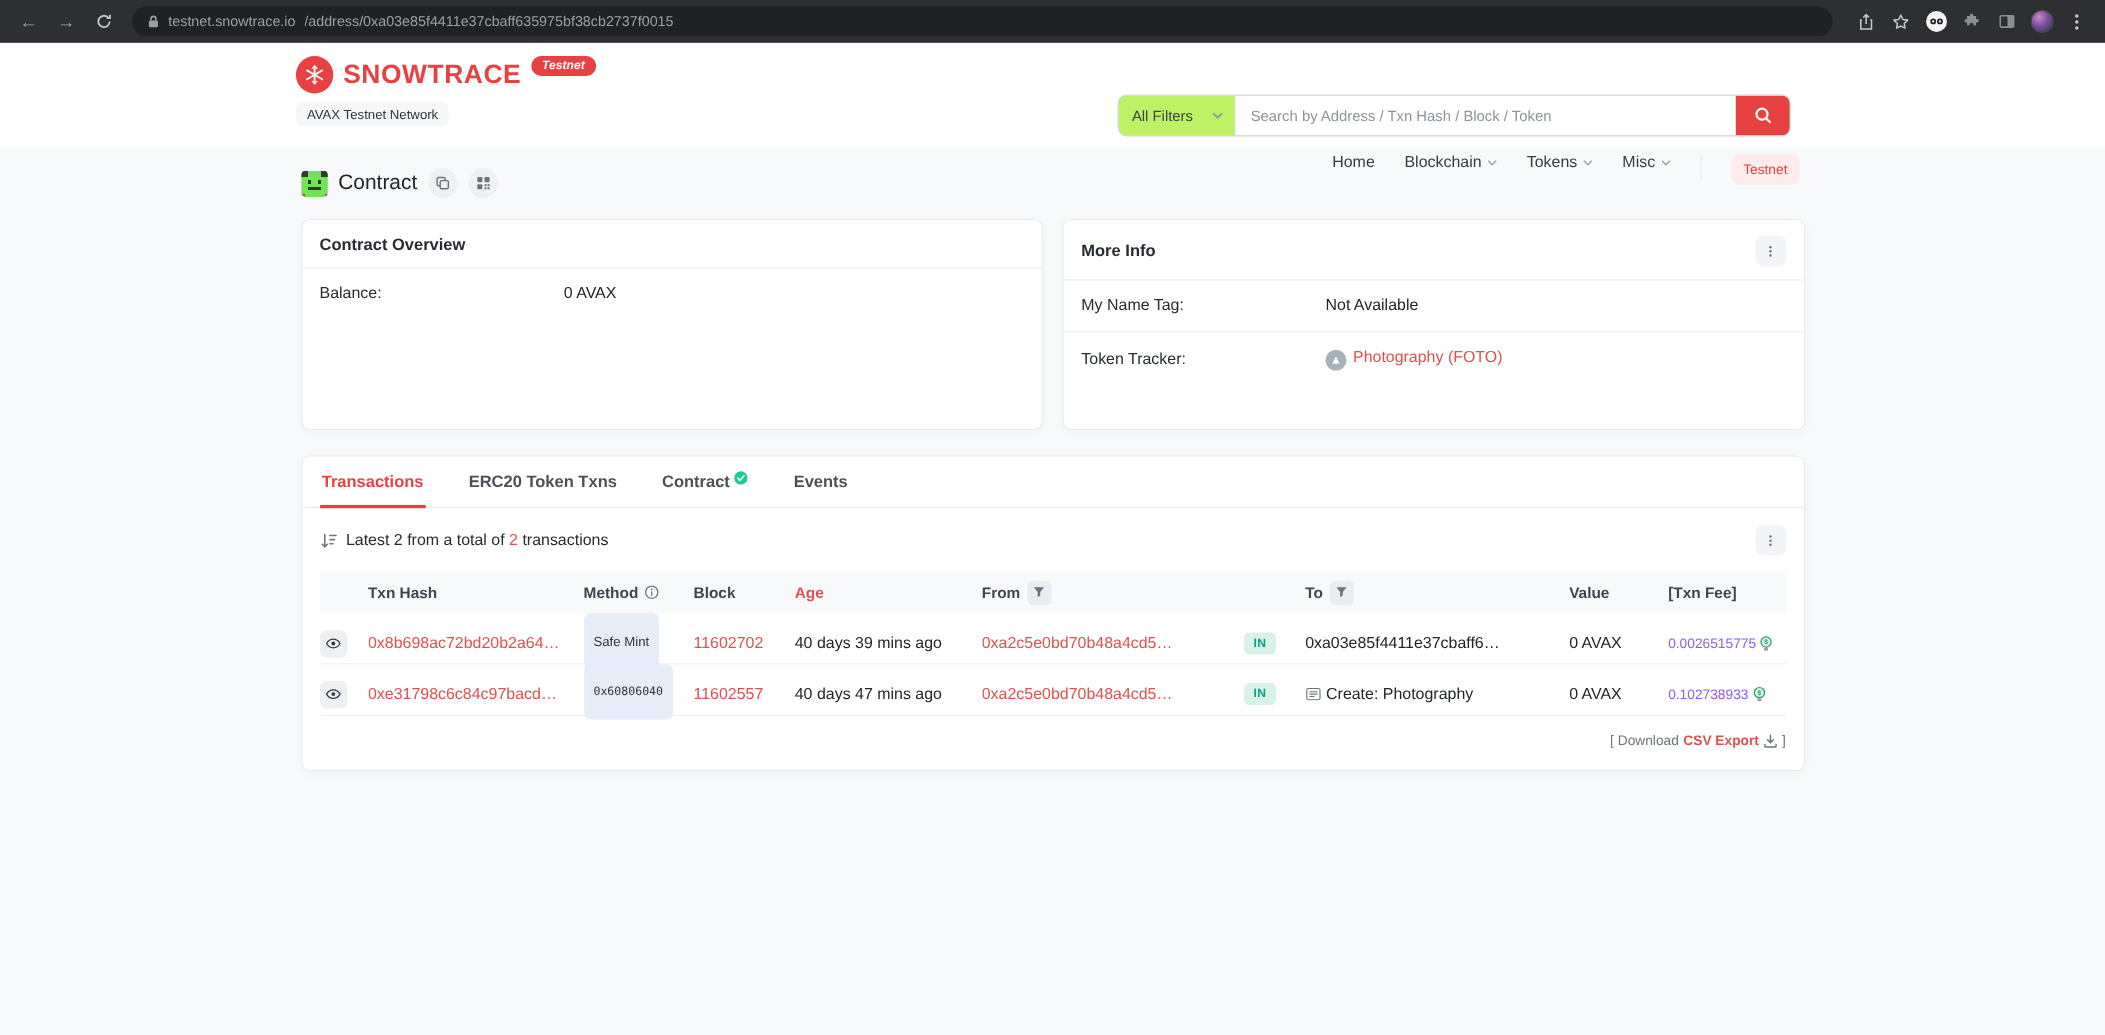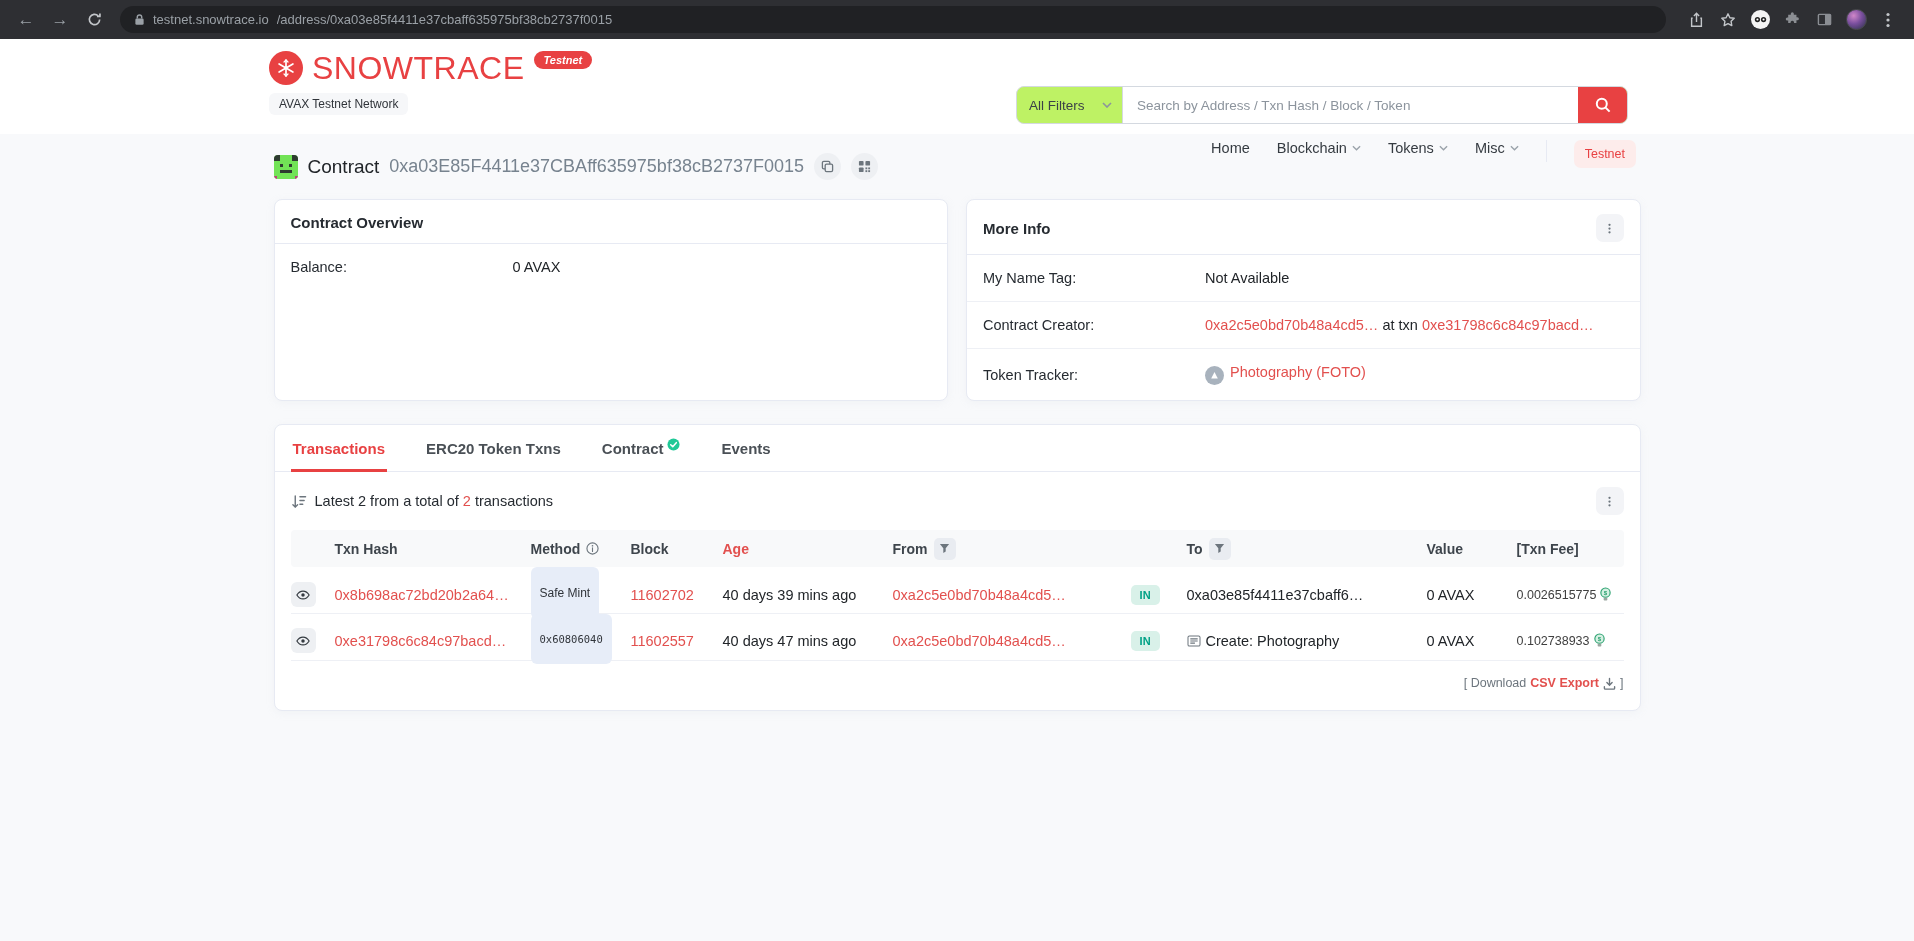--- a/index.html
+++ b/index.html
@@ -13,21 +13,21 @@
   .url-path { color:#9aa0a6; white-space:nowrap; overflow:hidden; text-overflow:ellipsis; }
   .chrome-right { display:flex; align-items:center; gap:4px; flex:none; }
   .ext-circle { width:19px; height:19px; border-radius:50%; background:#f4f4f4; display:flex; align-items:center; justify-content:center; }
   .avatar { width:21px; height:21px; border-radius:50%; background:radial-gradient(circle at 35% 30%, #d087c9 0%, #7a4f9e 45%, #283046 100%); border:1px solid #4a4b4f; }
 
   
   .site-header { height:95px; background:#ffffff; position:relative; }
   .logo-block { position:absolute; left:269px; top:12px; }
   .logo-row { display:flex; align-items:flex-start; gap:9px; }
   .snow-circle { width:34px; height:34px; border-radius:50%; background:#e84142; display:flex; align-items:center; justify-content:center; flex:none; }
-  .brand-text { font-size:32px; font-weight:400; color:#e84142; letter-spacing:.5px; line-height:34px; }
+  .brand-text { font-size:24px; font-weight:700; color:#e84142; letter-spacing:.5px; line-height:34px; }
   .brand-badge { background:#e84142; color:#fff; font-size:11px; font-weight:700; font-style:italic; padding:3px 10px; border-radius:11px; margin-top:0px; }
   .network-pill { display:inline-block; margin-top:8px; background:#f6f7f9; color:#30343a; font-size:12px; padding:4px 10px; border-radius:6px; }
 
   .search-group { position:absolute; right:286px; top:47px; width:612px; height:38px; display:flex; border:1px solid #d4d9e0; border-radius:8px; background:#bef264; overflow:hidden; }
   .filter-box { width:106px; display:flex; align-items:center; justify-content:space-between; padding:0 10px 0 12px; border-right:1px solid #d4d9e0; color:#3b4148; font-size:13.5px; cursor:pointer; flex:none; }
   .search-input { flex:1; border:none; outline:none; padding:0 14px; font-size:13.5px; color:#3b4148; font-family:"Liberation Sans",sans-serif; }
   .search-input::placeholder { color:#8c949d; }
   .search-btn { width:49px; background:#e84142; border:none; display:flex; align-items:center; justify-content:center; cursor:pointer; flex:none; }
 
   .main-nav { position:absolute; right:278px; top:101px; display:flex; align-items:flex-start; gap:27px; }
@@ -68,21 +68,21 @@
   .grid-row { display:grid; grid-template-columns:44px 196px 100px 92px 170px 238px 56px 240px 90px 1fr; align-items:center; }
   .thead { background:#f8f9fa; height:37px; font-size:14px; font-weight:700; color:#3e454c; border-radius:4px; }
   .th { display:flex; align-items:center; gap:6px; }
   .th.red { color:#e2504e; }
   .trow { height:47px; border-bottom:1px solid #eef0f5; font-size:14.5px; color:#212529; }
   .eye-btn { width:25px; height:25px; border-radius:6px; background:#eef0f3; display:flex; align-items:center; justify-content:center; color:#343a40; cursor:pointer; }
   .method-badge { display:inline-block; background:#e7edf8; color:#30343a; font-size:12px; padding:19px 9px; border-radius:6px; max-width:92px; white-space:nowrap; overflow:hidden; text-overflow:ellipsis; text-align:center; }
   .method-badge.hex { font-family:"DejaVu Sans Mono", monospace; font-size:10.5px; }
   .in-badge { display:inline-block; background:#d9f1e9; color:#00a186; font-size:11px; font-weight:700; padding:4px 9px; border-radius:5px; letter-spacing:.3px; }
   .to-cell { display:flex; align-items:center; gap:5px; white-space:nowrap; overflow:hidden; }
-  .fee-cell { display:flex; align-items:center; gap:3px; font-size:12.5px; color:#404040; }
+  .fee-cell { display:flex; align-items:center; gap:3px; font-size:12.5px; color:#8b5cf6; }
   .funnel-btn { width:22px; height:22px; border-radius:5px; background:#e9ecf1; display:flex; align-items:center; justify-content:center; color:#6c757d; cursor:pointer; }
   .csv-row { display:flex; justify-content:flex-end; align-items:center; gap:4px; margin-top:15px; font-size:12.5px; color:#6c757d; }
   .csv-link { color:#e2504e; font-weight:700; cursor:pointer; }
   .hash-link { white-space:nowrap; overflow:hidden; text-overflow:ellipsis; display:block; max-width:185px; }
 </style>
 </head>
 <body>
 
 <div class="chrome">
   <div class="chrome-btn">
@@ -217,21 +217,20 @@
           <rect width="8" height="8" fill="#72e356"></rect>
           <rect x="0" y="0" width="2" height="2" fill="#2e3b30"></rect>
           <rect x="6" y="0" width="2" height="2" fill="#2e3b30"></rect>
           <rect x="2" y="3" width="1" height="1" fill="#2e3b30"></rect>
           <rect x="5" y="3" width="1" height="1" fill="#2e3b30"></rect>
           <rect x="2" y="5" width="4" height="1" fill="#2e3b30"></rect>
           <rect x="0" y="7" width="1" height="1" fill="#b8447a"></rect>
           <rect x="7" y="7" width="1" height="1" fill="#b8447a"></rect>
         </svg>
       <span class="page-title">Contract</span>
-      <span class="page-address">0xa03E85F4411e37CBAff635975bf38cB2737F0015</span>
       <span class="round-icon-btn">
         <svg width="13" height="13" viewBox="0 0 14 14" fill="none" stroke="currentColor" stroke-width="1.4">
             <rect x="4.5" y="4.5" width="8" height="8" rx="1.5"></rect>
             <path d="M9.5 4.5V3a1.5 1.5 0 0 0-1.5-1.5H3A1.5 1.5 0 0 0 1.5 3v5A1.5 1.5 0 0 0 3 9.5h1.5"></path>
           </svg>
       </span>
       <span class="round-icon-btn">
         <svg width="13" height="13" viewBox="0 0 14 14" fill="currentColor">
             <rect x="1" y="1" width="5" height="5" rx="1"></rect>
             <rect x="8" y="1" width="5" height="5" rx="1"></rect>
@@ -263,28 +262,20 @@
             <svg width="3" height="13" viewBox="0 0 4 14" fill="currentColor">
                 <circle cx="2" cy="2" r="1.5"></circle>
                 <circle cx="2" cy="7" r="1.5"></circle>
                 <circle cx="2" cy="12" r="1.5"></circle>
               </svg>
           </span>
         </div>
         <div class="info-row">
           <span class="info-label">My Name Tag:</span>
           <span>Not Available</span>
-        </div>
-        <div class="info-row">
-          <span class="info-label">Contract Creator:</span>
-          <span>
-            <a class="link-red">0xa2c5e0bd70b48a4cd5…</a>
-            <span>at txn</span>
-            <a class="link-red">0xe31798c6c84c97bacd…</a>
-          </span>
         </div>
         <div class="info-row">
           <span class="info-label">Token Tracker:</span>
           <span>
             <span class="token-icon">
               <svg width="11" height="11" viewBox="0 0 12 12">
                   <path d="M6 2.2 9.6 9.4H2.4z" fill="#fff"></path>
                 </svg>
             </span><a class="link-red">Photography (FOTO)</a>
           </span>

